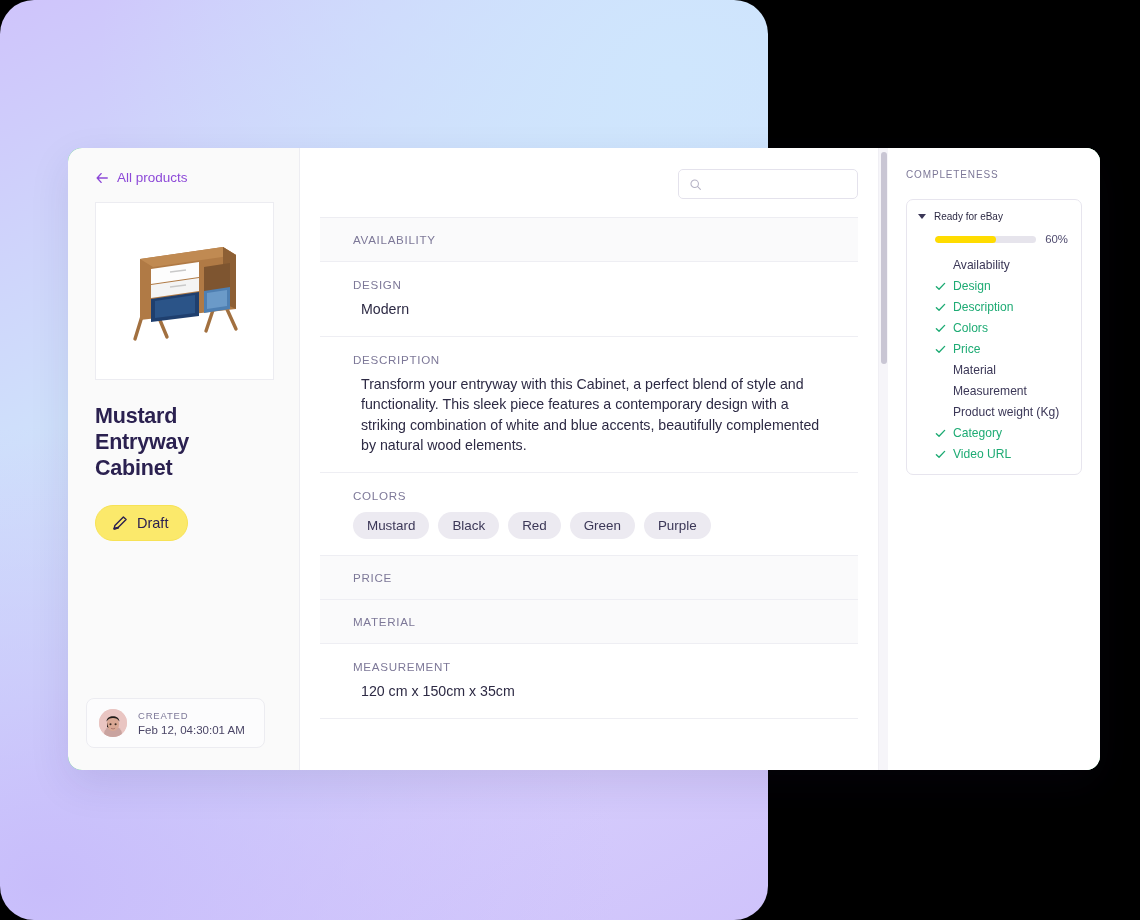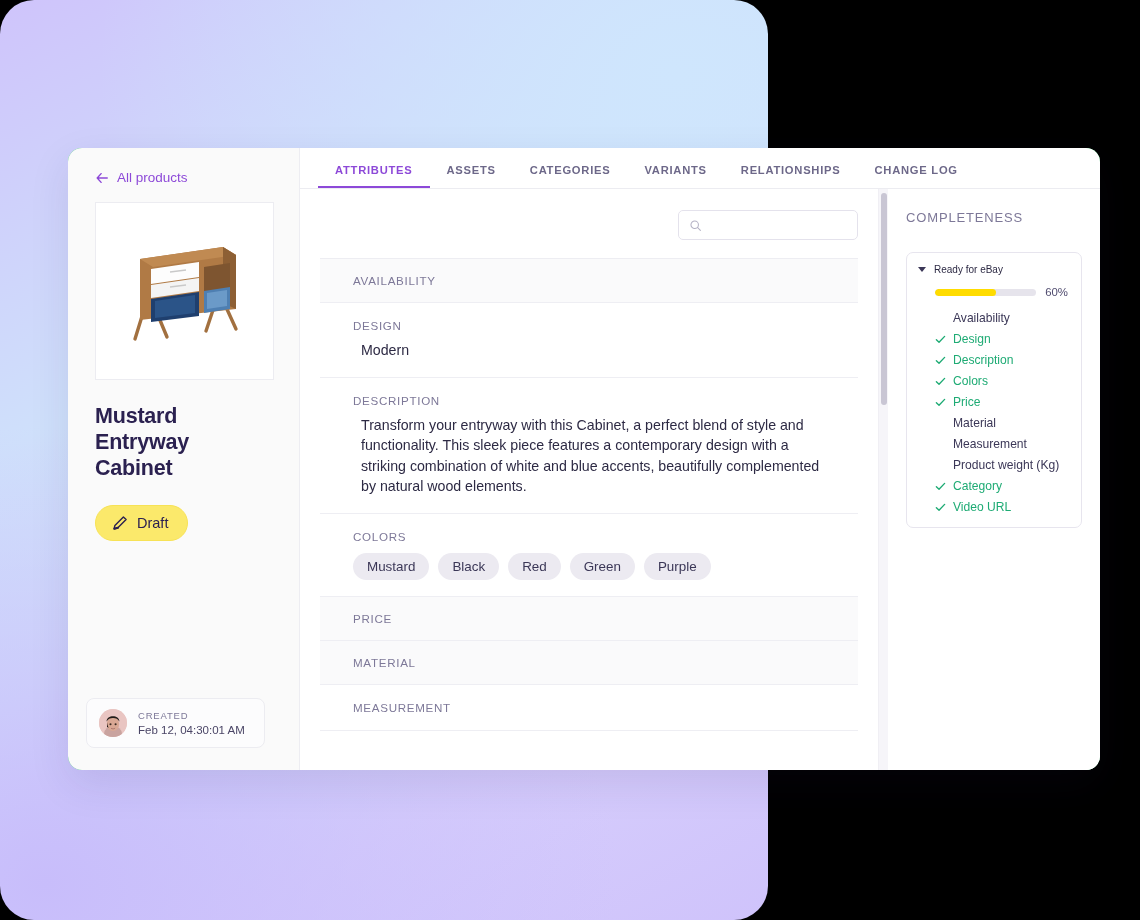--- a/index.html
+++ b/index.html
@@ -173,22 +173,22 @@
     cursor: pointer;
   }
 
   
   .completeness {
     width: 212px; flex: 0 0 212px;
     background: #ffffff;
     padding: 21px 18px 0 18px;
   }
   .completeness-title {
-    font-size: 13px; letter-spacing: .85px; color: #7d7898;
-    text-transform: uppercase; margin-bottom: 27px;
+    font-size: 10px; letter-spacing: .85px; color: #7d7898;
+    text-transform: uppercase; margin-bottom: 19px;
   }
   .comp-card {
     border: 1px solid #e7e5ee; border-radius: 7px;
     padding: 11px 13px 13px 11px;
   }
   .comp-head { display: flex; align-items: center; gap: 8px; cursor: pointer; }
   .caret { width: 0; height: 0;
     border-left: 4.5px solid transparent; border-right: 4.5px solid transparent;
     border-top: 5.5px solid #3b3757; display: block; }
   .comp-head-label { font-size: 10px; color: #2d2a44; }
@@ -279,28 +279,20 @@
         </div>
         <div>
           <div class="created-label">CREATED</div>
           <div class="created-date">Feb 12, 04:30:01 AM</div>
         </div>
       </div>
     </aside>
 
     <section class="main">
 
-      <nav class="tabs">
-        <div class="tab active">ATTRIBUTES</div>
-        <div class="tab">ASSETS</div>
-        <div class="tab">CATEGORIES</div>
-        <div class="tab">VARIANTS</div>
-        <div class="tab">RELATIONSHIPS</div>
-        <div class="tab">CHANGE LOG</div>
-      </nav>
 
       <div class="main-body">
 
         <div class="attr-area">
 
           <div class="search-row">
             <div class="search-box">
               <svg class="search-icon" viewBox="0 0 16 16">
                 <circle cx="7" cy="7" r="4.6" fill="none" stroke="#b4b1c4" stroke-width="1.3"></circle>
                 <line x1="10.4" y1="10.4" x2="14" y2="14" stroke="#b4b1c4" stroke-width="1.3" stroke-linecap="round"></line>
@@ -339,20 +331,21 @@
             <div class="attr-row empty">
               <div class="attr-label">PRICE</div>
             </div>
 
             <div class="attr-row empty">
               <div class="attr-label">MATERIAL</div>
             </div>
 
             <div class="attr-row">
               <div class="attr-label">MEASUREMENT</div>
+              <div class="attr-value">120 cm x 150cm x 35cm</div>
             </div>
 
           </div>
         </div>
 
         <div class="pane-scroll">
           <div class="thumb"></div>
         </div>
 
         <aside class="completeness">

